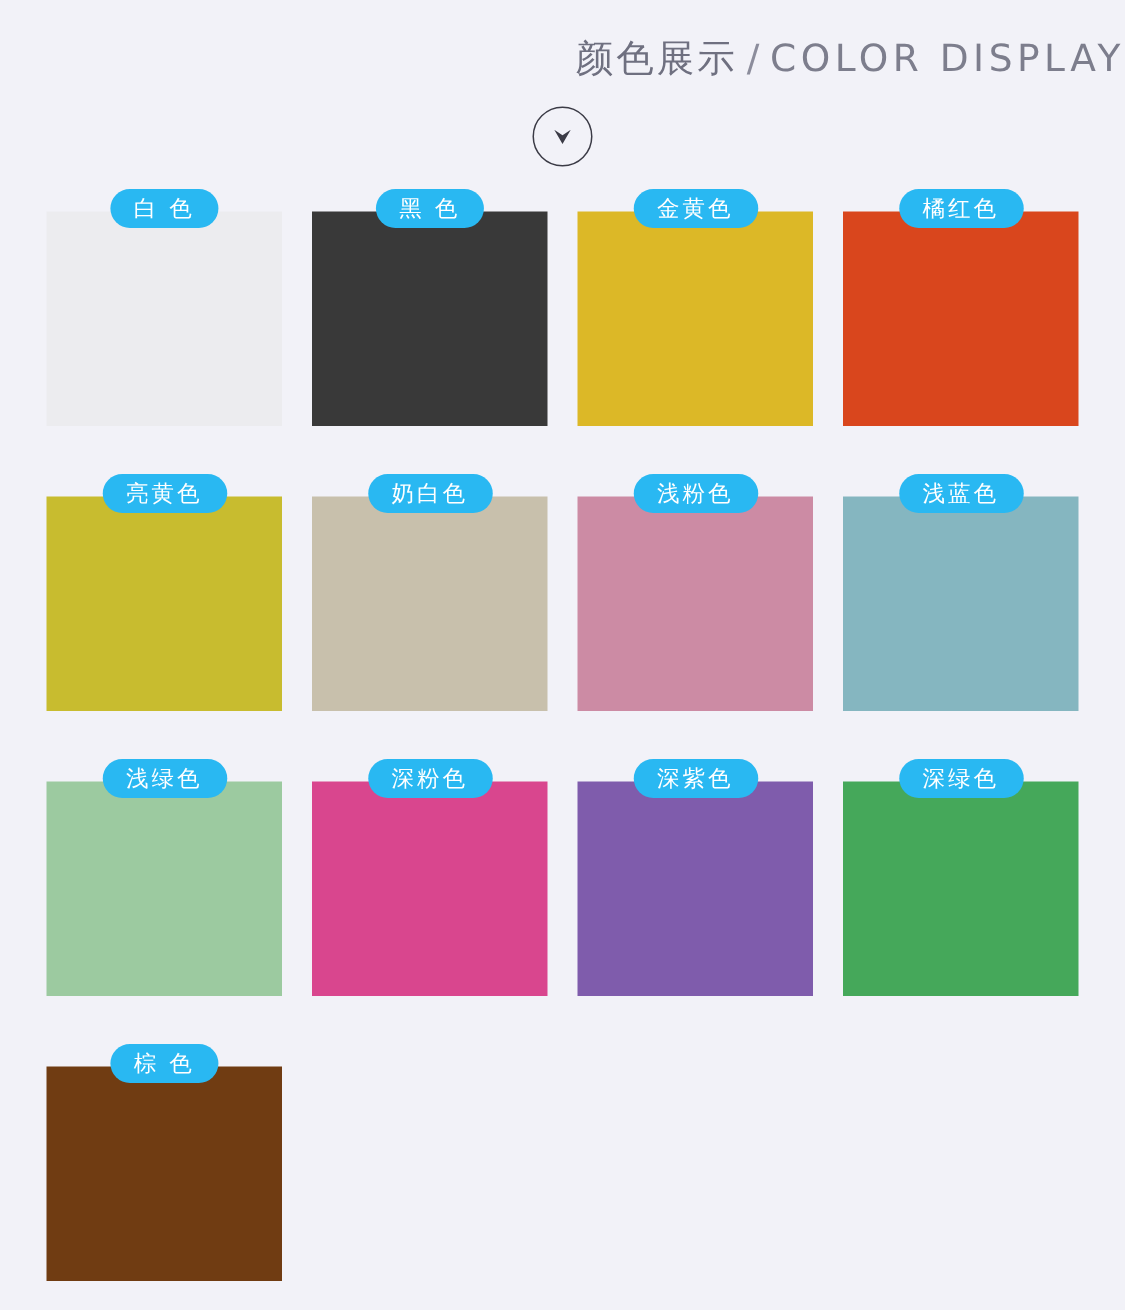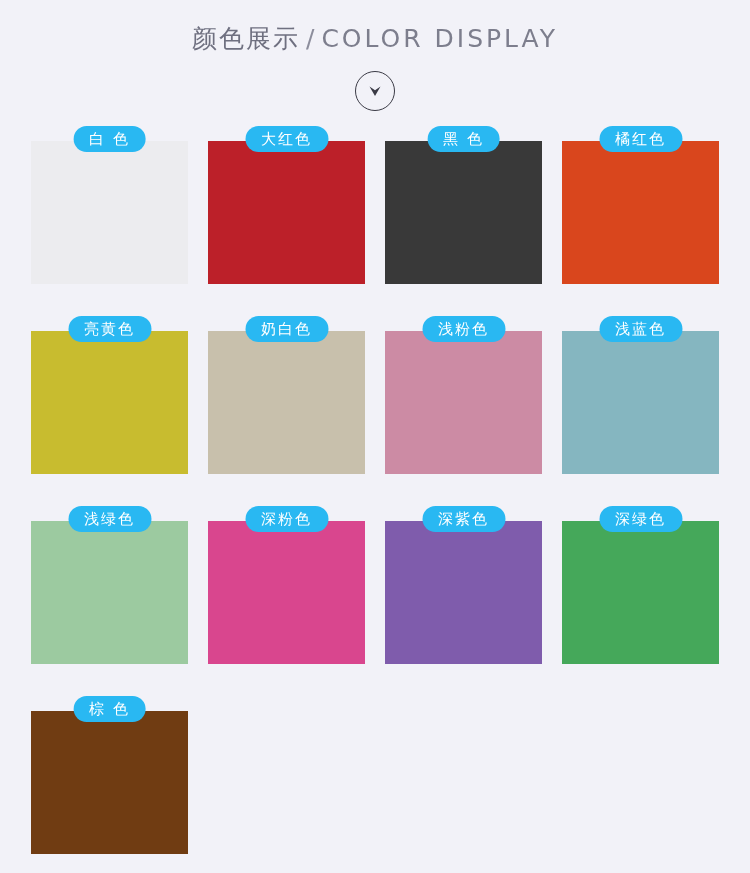--- a/index.html
+++ b/index.html
@@ -11,21 +11,21 @@
     height: 873px;
     background: #f2f2f8;
     font-family: "DejaVu Sans", "Liberation Sans", sans-serif;
     overflow: hidden;
   }
 
   
   .header {
     width: 750px;
     padding-top: 22px;
-    text-align: center;
+    text-align: right;
   }
   .header-title {
     font-size: 25px;
     color: #6f7080;
     letter-spacing: 1px;
     line-height: 34px;
     font-weight: 400;
     white-space: nowrap;
   }
   .header-title .cn {
@@ -115,26 +115,26 @@
     </div>
   </div>
 </div>
 
 <div class="swatch-grid">
     <div class="swatch-cell">
       <div class="swatch-chip" style="background: rgb(236, 236, 239);"></div>
       <div class="swatch-label">白 色</div>
     </div>
     <div class="swatch-cell">
-      <div class="swatch-chip" style="background: rgb(188, 32, 41);"></div>
-      <div class="swatch-label">大红色</div>
+      <div class="swatch-chip" style="background: rgb(57, 57, 57);"></div>
+      <div class="swatch-label">黑 色</div>
     </div>
     <div class="swatch-cell">
-      <div class="swatch-chip" style="background: rgb(57, 57, 57);"></div>
-      <div class="swatch-label">黑 色</div>
+      <div class="swatch-chip" style="background: rgb(220, 184, 39);"></div>
+      <div class="swatch-label">金黄色</div>
     </div>
     <div class="swatch-cell">
       <div class="swatch-chip" style="background: rgb(217, 70, 29);"></div>
       <div class="swatch-label">橘红色</div>
     </div>
     <div class="swatch-cell">
       <div class="swatch-chip" style="background: rgb(200, 188, 47);"></div>
       <div class="swatch-label">亮黄色</div>
     </div>
     <div class="swatch-cell">

